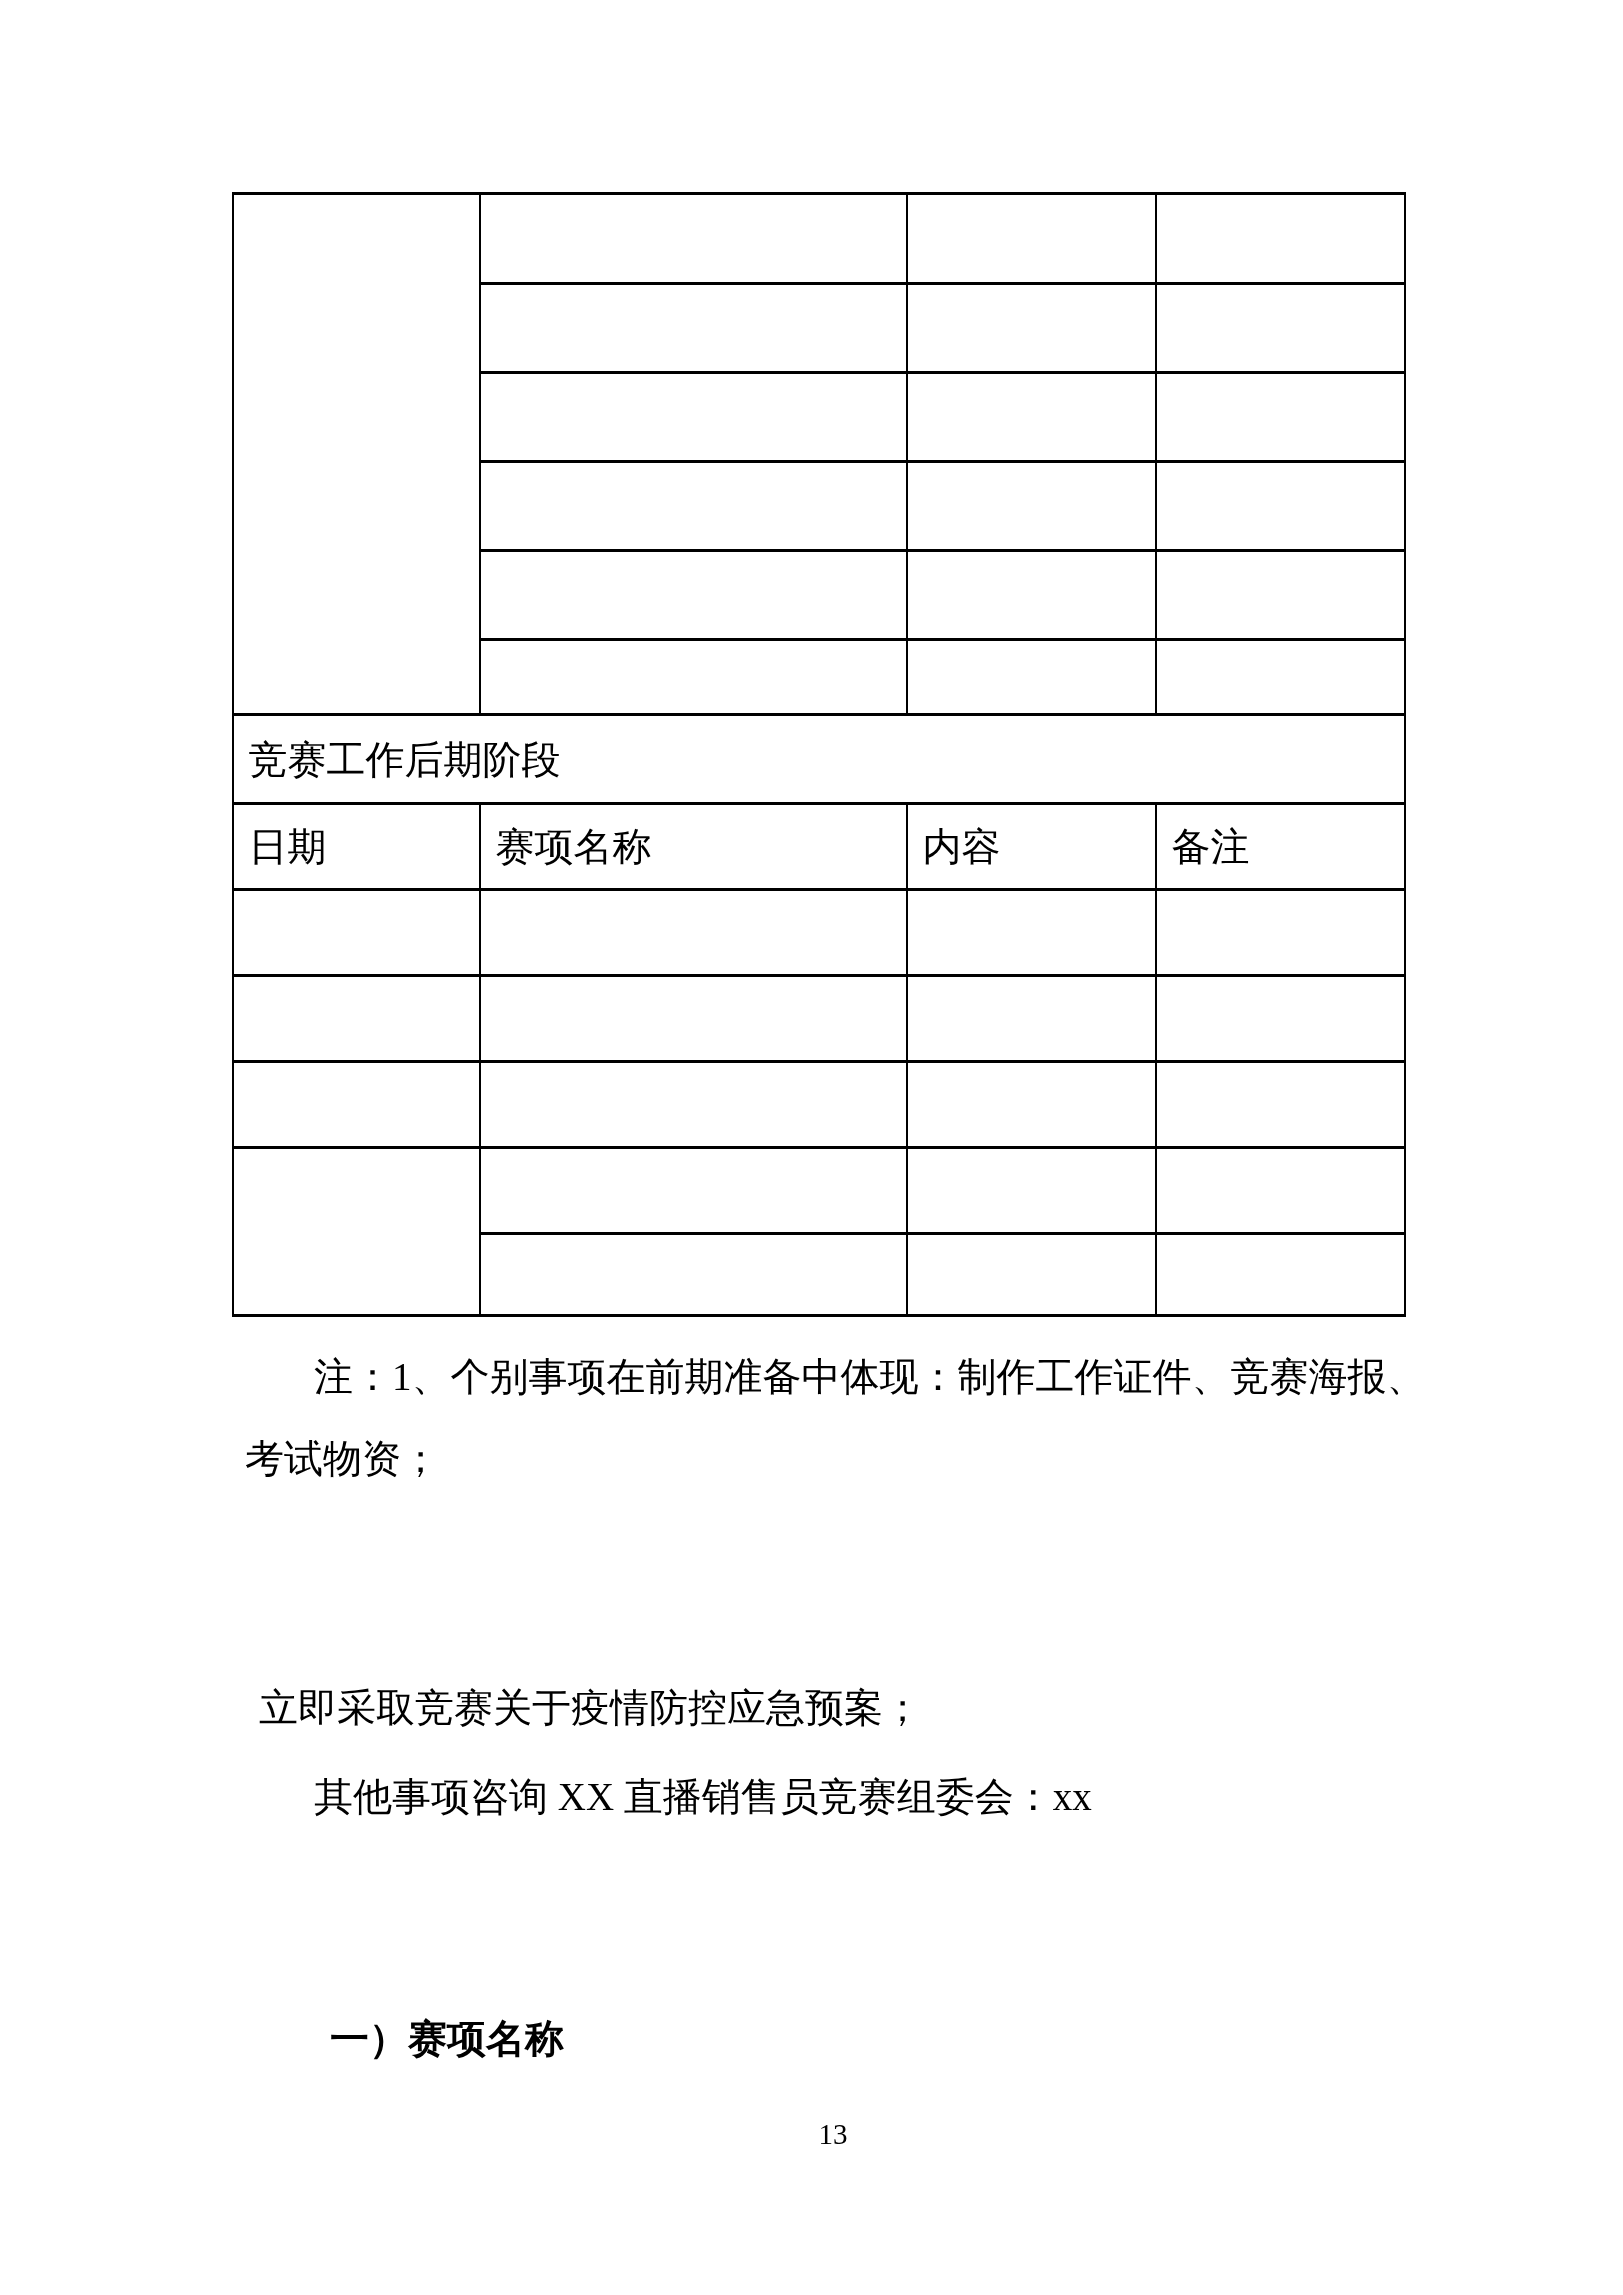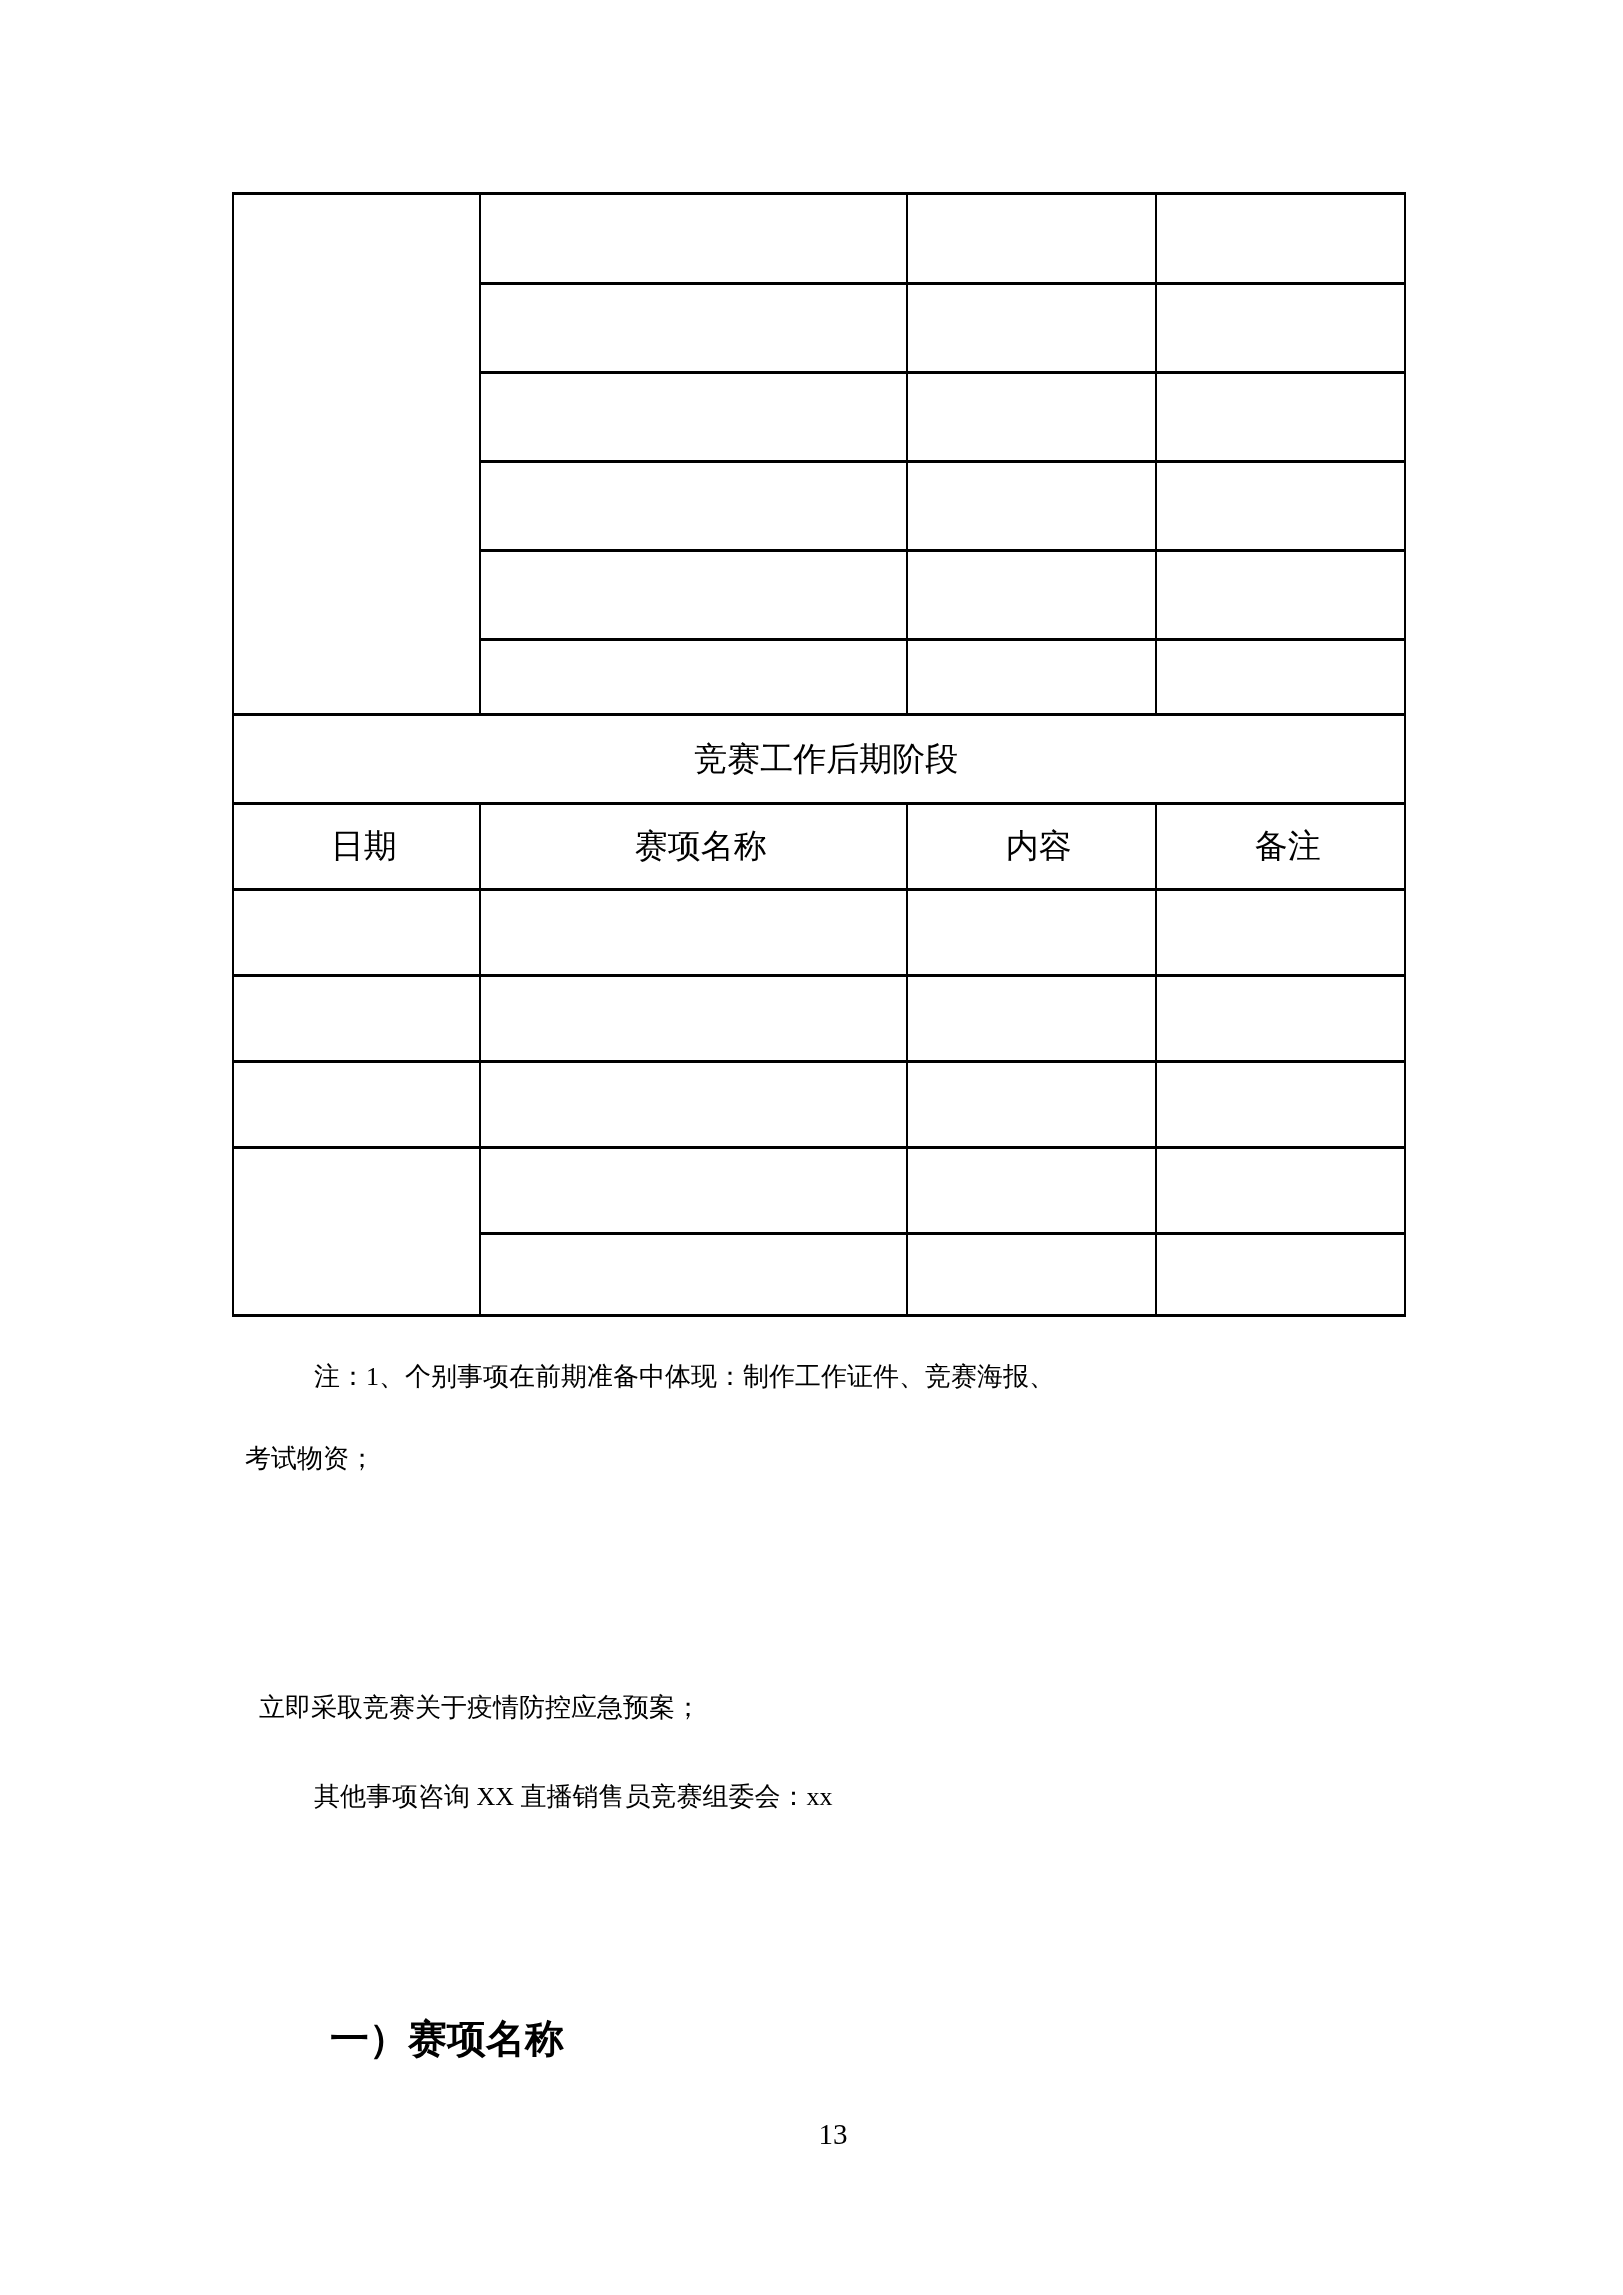--- a/index.html
+++ b/index.html
@@ -13,29 +13,28 @@
   }
   table.sched {
     position:absolute; left:232px; top:192px;
     border-collapse:collapse; table-layout:fixed;
     width:1173px;
   }
   table.sched td {
     border-left:2px solid #000; border-right:2px solid #000;
     border-top:3.3px solid #000; border-bottom:3.3px solid #000;
     padding:0; margin:17px;
-    font-size:33px; line-height:43px;
+    font-size:39px; line-height:43px;
     vertical-align:middle;
     overflow:hidden;
-    text-align:center;
   }
   table.sched td.txt { padding-left:14.4px; }
   .noteline {
     position:absolute;
-    font-size:26px; line-height:43px;
+    font-size:39px; line-height:43px;
     white-space:nowrap;
     text-align:center;
   }
   .heading {
     position:absolute;
     font-size:41px; line-height:46px;
     font-weight:bold;
     white-space:nowrap;
   }
   .subheading {

